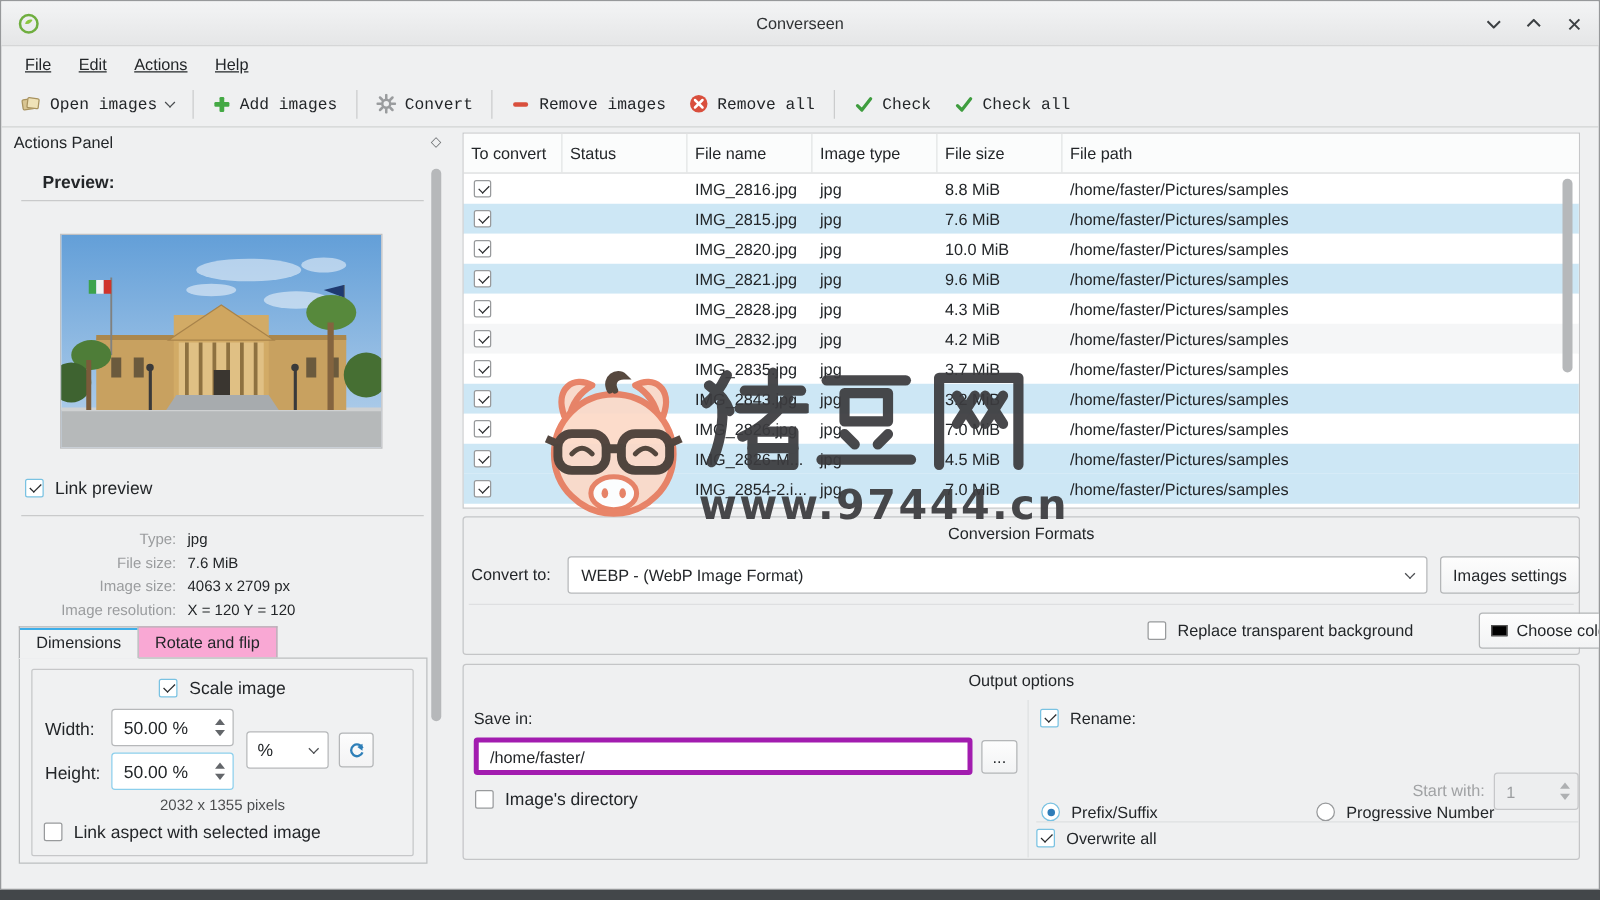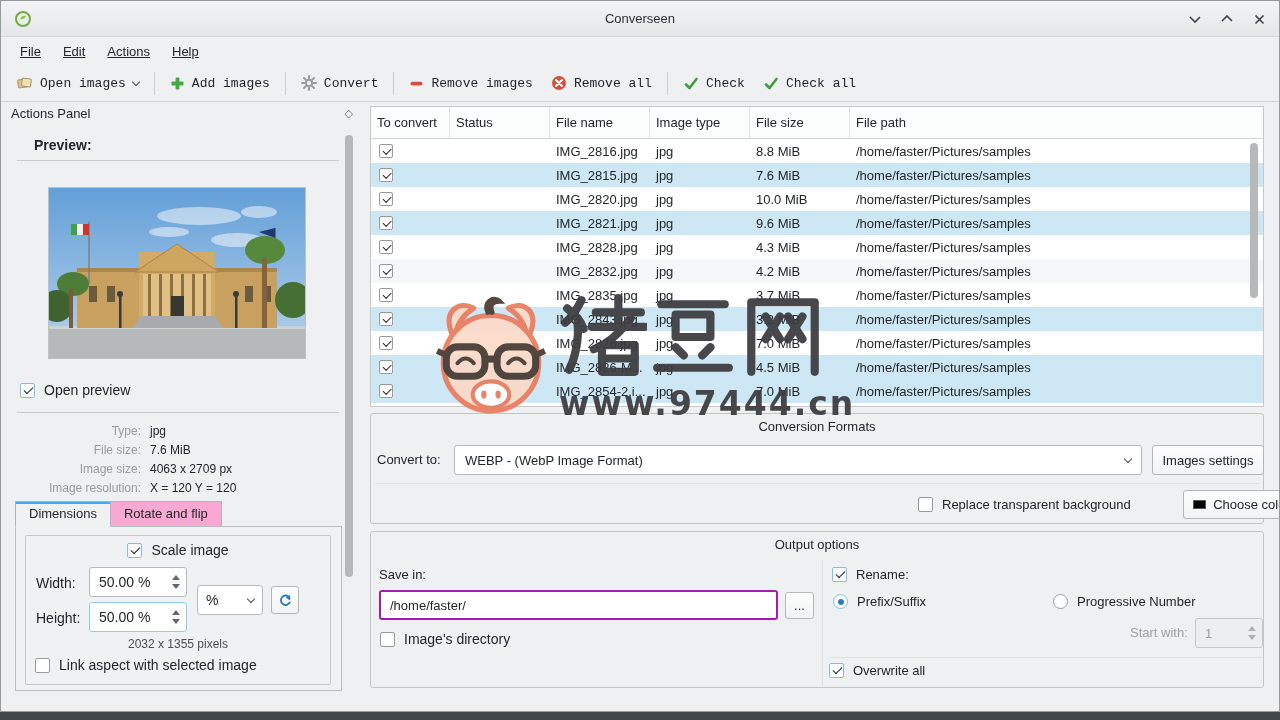--- a/index.html
+++ b/index.html
@@ -115,21 +115,21 @@
   .btn { background:linear-gradient(#fdfdfd,#f2f3f4); border:1px solid #b4b6b8; border-radius:3px;
     display:flex; align-items:center; justify-content:center; gap:7px; }
   #images-settings-btn { position:absolute; left:781px; top:31px; width:112px; height:30px; }
   #conv-sep { left:4px; top:69px; width:884px; background:#dedfe1; }
   #replace-row { position:absolute; left:547px; top:83px; }
   #choose-color-btn { position:absolute; left:812px; top:76px; width:117px; height:29px; }
   #color-swatch { width:13px; height:9px; background:#000; border:1px solid #555; }
 
   #save-in-label { position:absolute; left:8px; top:35px; }
   #save-in-input { position:absolute; left:8px; top:58px; width:399px; height:30px; background:#fff;
-    border:2px solid #a21caf; border-radius:3px; display:flex; align-items:center; padding:0 9px; }
+    border:4px solid #a21caf; border-radius:3px; display:flex; align-items:center; padding:0 9px; }
   #browse-btn { position:absolute; left:414px; top:60px; width:29px; height:27px; }
   #images-dir-row { position:absolute; left:9px; top:99px; }
   #out-vsep { position:absolute; left:451px; top:28px; width:1px; height:126px; background:#dedfe1; }
   #rename-row { position:absolute; left:461px; top:35px; }
   #prefix-radio { position:absolute; left:462px; top:62px; }
   #prog-radio { position:absolute; left:682px; top:62px; }
   #pattern-input { position:absolute; left:458px; top:86px; width:291px; height:30px; background:#fff;
     border:1px solid #b6b8ba; border-radius:3px; display:flex; align-items:center; padding:0 9px; }
   #start-with-label { position:absolute; left:759px; top:93px; color:#a0a2a4; }
   #start-spinner { position:absolute; left:824px; top:86px; width:68px; height:30px; background:#edeeef;
@@ -138,21 +138,21 @@
   #start-spinner .arr-dn { border-top-color:#aeb0b2; }
   #out-hsep { left:458px; top:125px; width:434px; background:#dedfe1; position:absolute; height:1px; }
   #overwrite-row { position:absolute; left:458px; top:131px; }
 
   
   .cb { display:inline-flex; align-items:center; gap:9px; }
   .cb-box { width:15px; height:15px; background:#fff; border:1px solid #989a9c; border-radius:2px; position:relative; flex:none; }
   .cb-box.on { border-color:#79c2e2; }
   .cb-box.on::after { content:""; position:absolute; left:2.8px; top:3.4px; width:7.5px; height:4px;
     border-left:1.8px solid #26282a; border-bottom:1.8px solid #26282a; transform:rotate(-45deg); }
-  .radio { display:inline-flex; align-items:flex-end; gap:9px; }
+  .radio { display:inline-flex; align-items:flex-end; gap:9px;margin-top:48px; }
   .rd-circle { width:15px; height:15px; border:1px solid #989a9c; border-radius:50%; background:#fff; position:relative; flex:none; }
   .rd-circle.on { border-color:#79c2e2; }
   .rd-circle.on::after { content:""; position:absolute; inset:3.5px; border-radius:50%; background:#2e7cb8; }
 
   
   #watermark { position:absolute; left:426px; top:291px; z-index:50; display:flex; pointer-events:none; opacity:.93; }
   #wm-right { margin-left:4px; }
   #wm-chars { display:flex; gap:2px; }
   #wm-url { text-align:center; font-size:33px; font-weight:bold; color:#3b3b3e; letter-spacing:2px; margin-top:4px;
     font-family:"DejaVu Sans","Liberation Sans",sans-serif; }
@@ -320,21 +320,21 @@
         <rect x="213" y="70" width="5" height="70" fill="#84643f"></rect>
         <rect x="70" y="108" width="2.5" height="32" fill="#3a3a3a"></rect>
         <circle cx="71" cy="106" r="3" fill="#3a3a3a"></circle>
         <rect x="186" y="108" width="2.5" height="32" fill="#3a3a3a"></rect>
         <circle cx="187" cy="106" r="3" fill="#3a3a3a"></circle>
       </svg>
     </div>
 
     <div id="show-preview-row" class="cb">
       <span class="cb-box on"></span>
-      <span style="font-size:14px">Open preview</span>
+      <span style="font-size:14px">Link preview</span>
     </div>
     <div class="hline" id="hr2"></div>
 
     <div id="info-grid">
       <div class="info-row">
           <span class="info-label">Type:</span>
           <span class="info-value">jpg</span>
         </div>
       <div class="info-row">
           <span class="info-label">File size:</span>

